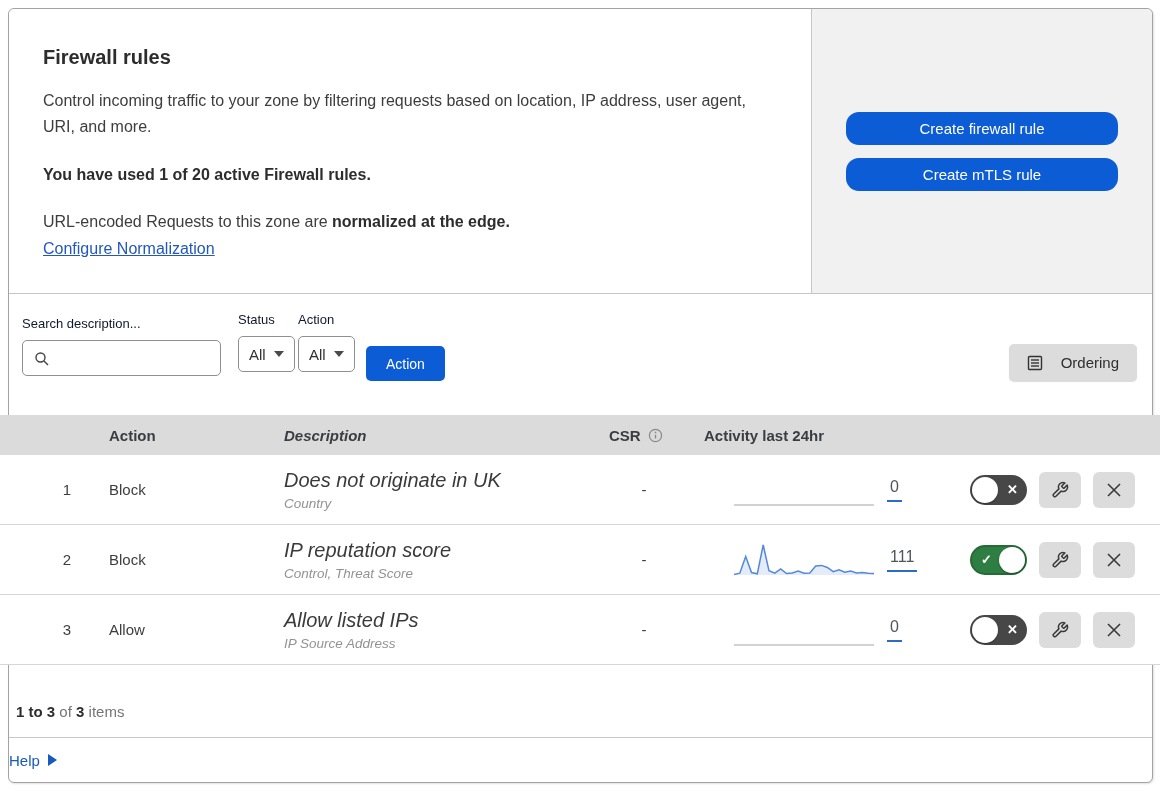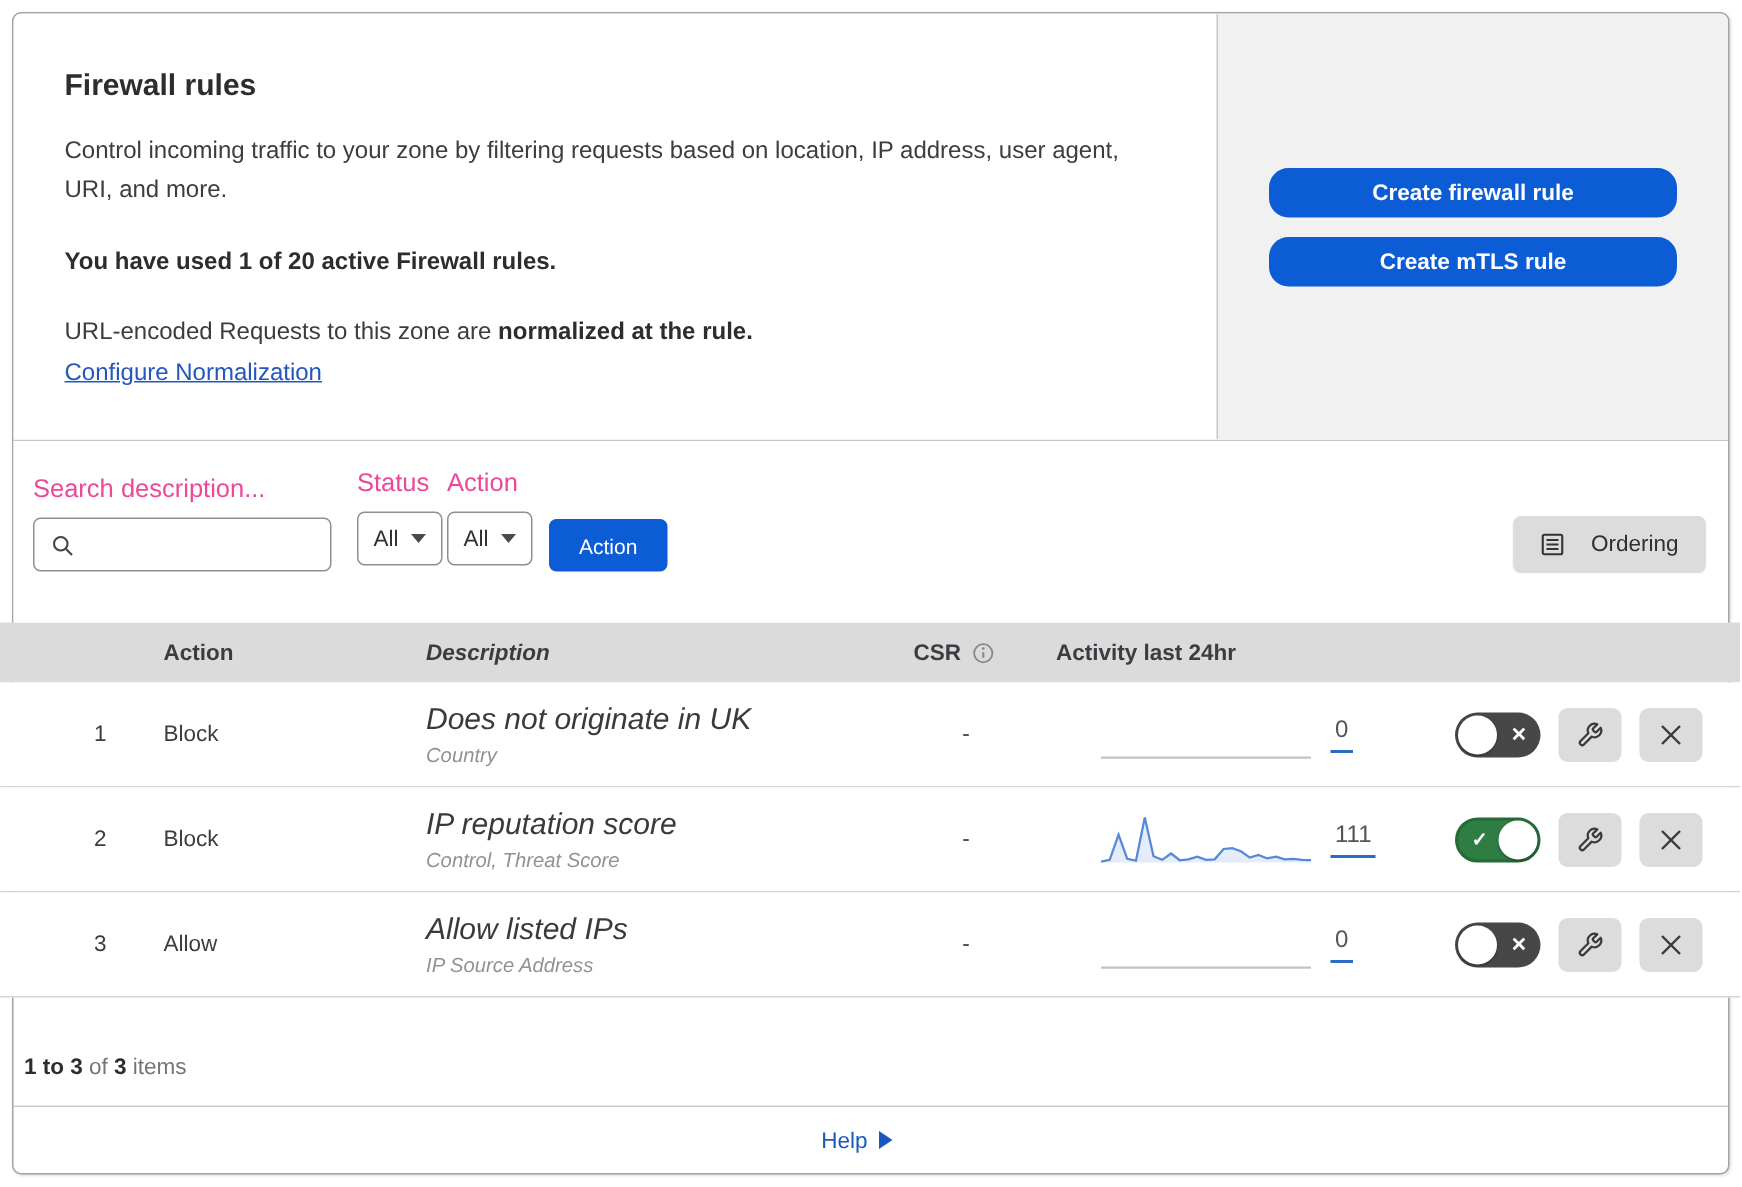--- a/index.html
+++ b/index.html
@@ -17,25 +17,25 @@
   .page-title { font-size:20px; font-weight:600; color:#2d2d2d; margin-bottom:19px; }
   .page-desc { font-size:16px; color:#3d3d3d; line-height:1.62; max-width:745px; margin-bottom:26px; }
   .usage-line { font-size:16px; font-weight:bold; color:#2d2d2d; margin-bottom:29px; }
   .norm-line { font-size:16px; color:#3d3d3d; margin-bottom:9px; }
   .norm-line b { color:#2d2d2d; }
   .norm-link { display:inline-block; font-size:16px; color:#2257bd; text-decoration:underline; cursor:pointer; }
 
   .top-right { width:340px; background:#f1f1f1; display:flex; flex-direction:column;
                justify-content:center; align-items:center; gap:13px; }
   .btn-primary { width:272px; height:33px; background:#0b5cd5; color:#fff; border:none;
-                 border-radius:13px; font-size:15px; font-family:inherit; cursor:pointer;font-weight:bold; }
+                 border-radius:13px; font-size:15px; font-family:inherit; cursor:pointer; }
 
   
   .filter-section { position:relative; height:121px; background:#fff; }
-  .filter-label { font-size:17px; color:#ec4899; display:block; margin-bottom:9px; }
+  .filter-label { font-size:13px; color:#0f172a; display:block; margin-bottom:9px; }
   .search-group { position:absolute; left:13px; top:22px; }
   .search-box { position:relative; width:199px; height:36px; border:1px solid #8f8f8f; border-radius:5px; background:#fff; }
   .search-box svg { position:absolute; left:11px; top:10px; }
   .search-box input { position:absolute; inset:0; border:none; outline:none; background:transparent;
                       padding:0 8px 0 34px; font-size:14px; font-family:inherit; color:#313131; }
   .dd-group { position:absolute; top:18px; }
   .dropdown { display:inline-flex; align-items:center; gap:8px; height:36px; padding:0 10px;
               border:1px solid #8f8f8f; border-radius:5px; background:#fff; font-size:15px; color:#313131; cursor:pointer; }
   .caret-down { width:0; height:0; border-left:5px solid transparent; border-right:5px solid transparent;
                 border-top:6px solid #4a4a4a; }
@@ -77,39 +77,39 @@
   .toggle.on .glyph-check { left:9px; line-height:26px; }
 
   .icon-btn { width:42px; height:36px; background:#dcdcdc; border:none; border-radius:6px;
               display:inline-flex; align-items:center; justify-content:center; cursor:pointer; flex:none; }
 
   
   .table-footer { height:72px; padding:38px 0 0 7px; font-size:15px; }
   .table-footer .strong { font-weight:bold; color:#2d2d2d; }
   .table-footer .muted { color:#757575; }
   .help-row { height:45px; border-top:1px solid #c9c9c9; display:flex; align-items:center;
-              justify-content:center; padding-right:18px; }
+              justify-content:flex-start; padding-right:18px; }
   .help-link { display:inline-flex; align-items:center; gap:8px; color:#1859bd; font-size:15px;
                cursor:pointer; text-decoration:none; }
   .arrow-right { width:0; height:0; border-left:9px solid #1859bd; border-top:6px solid transparent;
                  border-bottom:6px solid transparent; }
 </style>
 </head>
 <body>
 
 <div class="page">
   <div class="card">
 
     <div class="top-section">
       <div class="top-left">
         <div class="page-title">Firewall rules</div>
         <div class="page-desc">Control incoming traffic to your zone by filtering requests based on location, IP address, user agent, URI, and more.</div>
         <div class="usage-line">You have used 1 of 20 active Firewall rules.</div>
         <div class="norm-line">
-          <span>URL-encoded Requests to this zone are </span><b>normalized at the rule.</b>
+          <span>URL-encoded Requests to this zone are </span><b>normalized at the edge.</b>
         </div>
         <a class="norm-link">Configure Normalization</a>
       </div>
       <div class="top-right">
         <button class="btn-primary">Create firewall rule</button>
         <button class="btn-primary">Create mTLS rule</button>
       </div>
     </div>
 
     <div class="filter-section">

